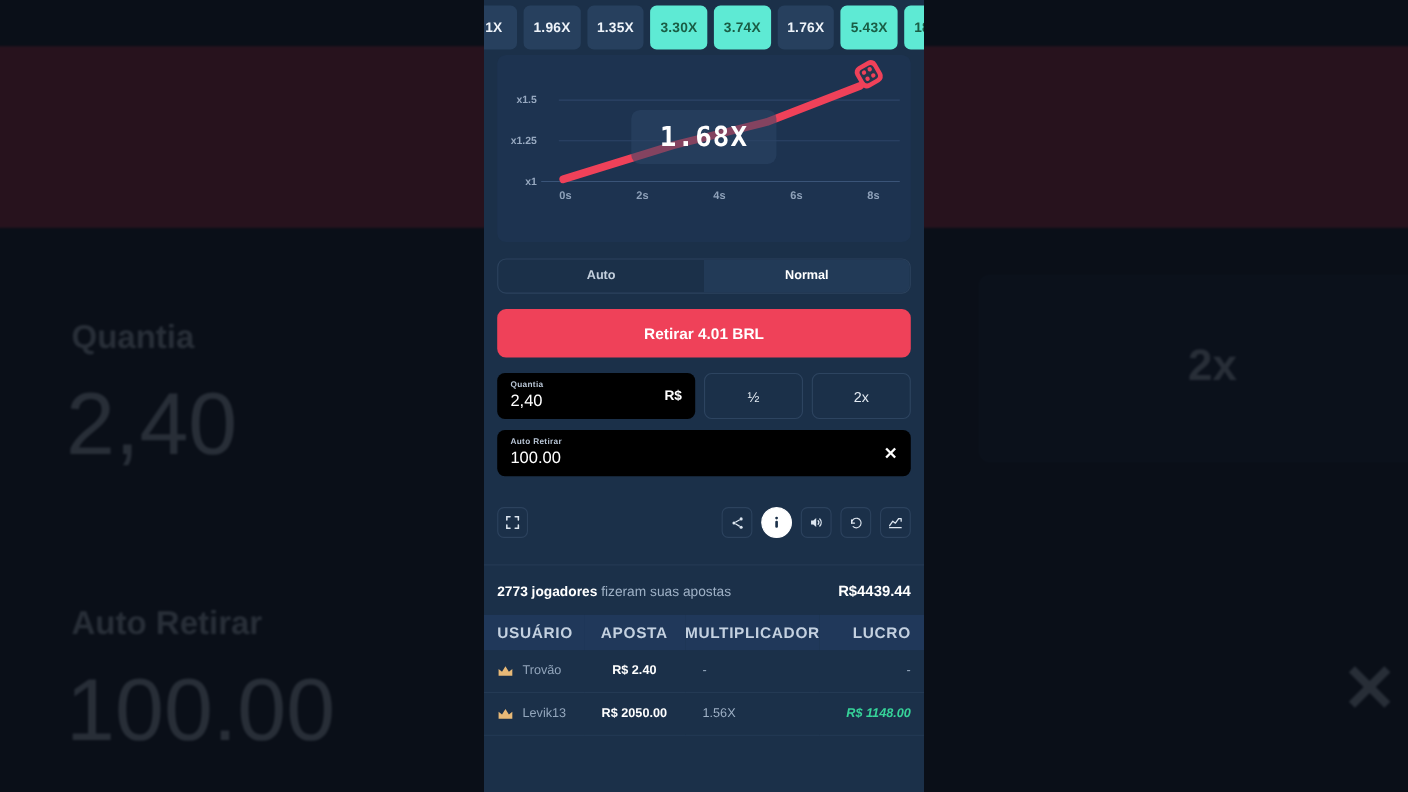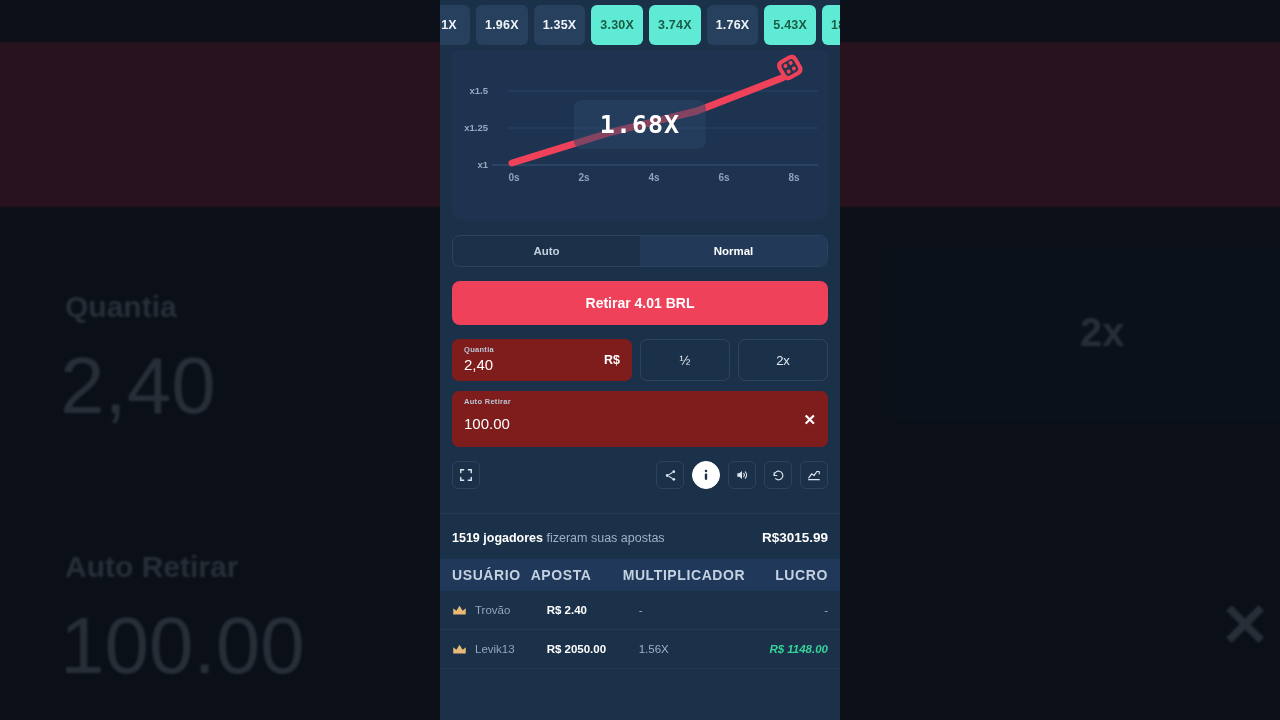--- a/index.html
+++ b/index.html
@@ -171,21 +171,21 @@
 
   
   .amount-row{
     display:flex;
     gap:8px;
     margin:14px 12px 0 12px;
     height:42px;
   }
   .field{
     position:relative;
-    background:#7f1d1d;
+    background:#000000;
     border-radius:7px;
     flex:1;
     display:flex;align-items:center;
     padding:0 12px;
   }
   .field-label{
     position:absolute;
     top:6px; left:12px;
     font-size:7.5px;
     color:#b9c6d6;
@@ -277,21 +277,21 @@
     font-size:11.5px;
     border-bottom:1px solid rgba(120,150,190,.10);
     color:#9fb1c6;
   }
   tbody td:first-child{ padding-left:12px; }
   tbody td:last-child{ text-align:right; padding-right:12px; }
   .cell-user{ display:flex; align-items:center; gap:8px; }
   .user-name{ color:#93a6bc; }
   .bet-val{ color:#ffffff; font-weight:bold; }
   .profit-green{ color:#36d399; font-weight:bold;font-style:italic; }
-  .col-a{ width:100px; } .col-b{ width:98px; } .col-c{ width:106px; }
+  .col-a{ width:100px;text-align:center; } .col-b{ width:98px; } .col-c{ width:106px; }
 </style>
 </head>
 <body>
 
 <div class="bg-layer">
   <div class="bg-inner">
 
     <div class="bg-red" style="left:182px;top:222px;width:1556px;height:165px;"></div>
     <div class="bg-text" style="left:385px;top:470px;font-size:30px;">Quantia</div>
     <div class="bg-text" style="left:380px;top:520px;font-size:80px;font-weight:normal;">2,40</div>
@@ -358,21 +358,21 @@
     <div class="field">
       <span class="field-label">Quantia</span>
       <span class="field-value">2,40</span>
       <span class="field-suffix">R$</span>
     </div>
     <div class="mini-btn">½</div>
     <div class="mini-btn">2x</div>
   </div>
 
   <div class="auto-row">
-    <div class="field" style="height:56px;">
+    <div class="field" style="height:42px;">
       <span class="field-label">Auto Retirar</span>
       <span class="field-value">100.00</span>
       <span class="clear-x">✕</span>
     </div>
   </div>
 
   <div class="toolbar">
     <div class="tool first">
       <svg width="14" height="14" viewBox="0 0 24 24" fill="none" stroke="#dde6f0" stroke-width="2.4" stroke-linecap="round">
         <path d="M3 8V3h5M16 3h5v5M21 16v5h-5M8 21H3v-5"></path>
@@ -410,23 +410,23 @@
         <path d="M3 17 8 10l4 3 5-7"></path>
         <path d="M17 6h4v4"></path>
         <path d="M3 20h18"></path>
       </svg>
     </div>
   </div>
 
   <div class="players">
     <div class="players-head">
       <div class="players-count">
-        <b>1519 jogadores</b><span> fizeram suas apostas</span>
+        <b>2773 jogadores</b><span> fizeram suas apostas</span>
       </div>
-      <div class="players-total">R$3015.99</div>
+      <div class="players-total">R$4439.44</div>
     </div>
     <table>
       <thead>
         <tr>
           <th>USUÁRIO</th>
           <th class="col-a">APOSTA</th>
           <th class="col-b">MULTIPLICADOR</th>
           <th class="col-c">LUCRO</th>
         </tr>
       </thead>

